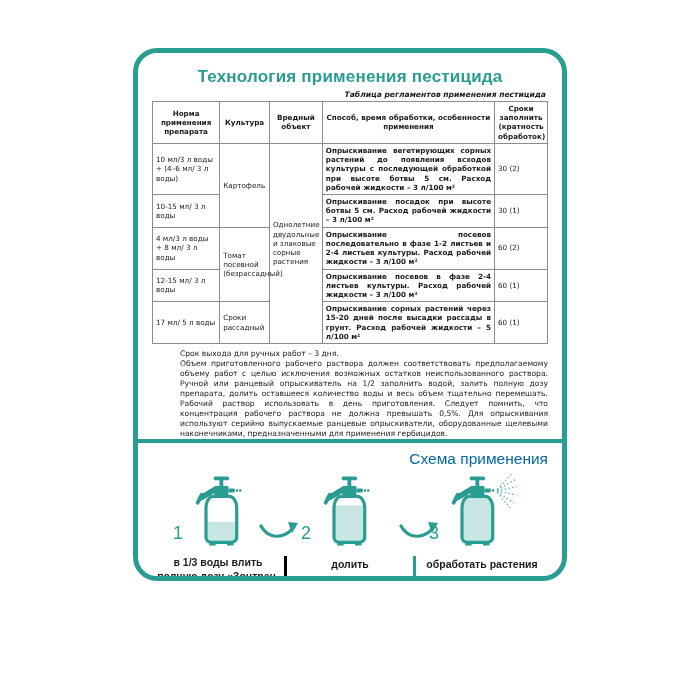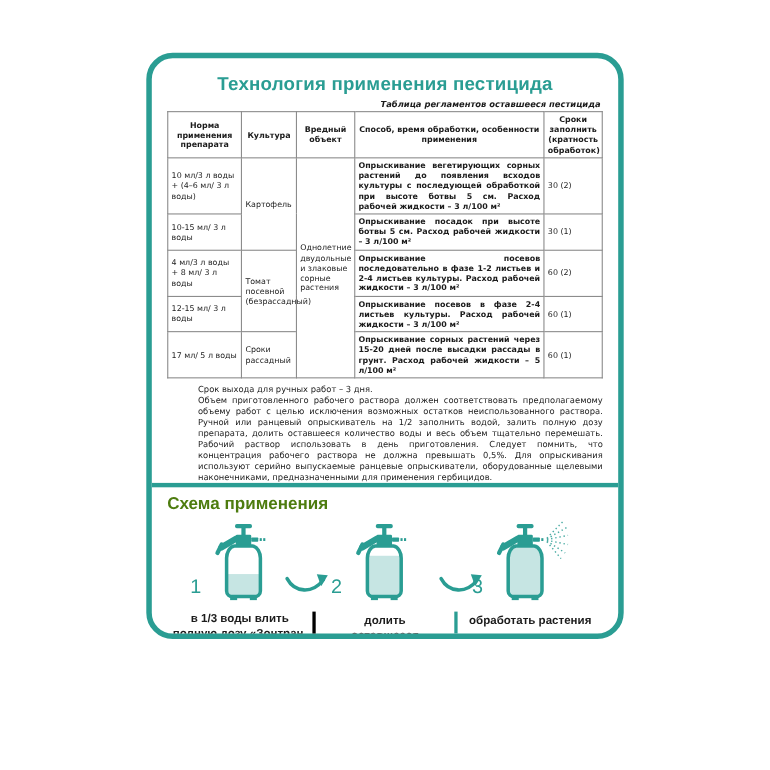--- a/index.html
+++ b/index.html
@@ -37,21 +37,21 @@
   td.m { text-align:justify;font-weight:bold; }
   col.c1 { width:17%; } col.c2 { width:12.6%; } col.c3 { width:13.4%; } col.c4 { width:43.6%; } col.c5 { width:13.4%; }
 
   .notes { margin-top:5px; font-size:7.6px; line-height:1.32; color:#1b1b1b; text-align:justify;margin-left:28px; }
   .notes .line1 { text-align:left; }
 
   .divider { margin:auto -14px 0 -14px; height:4px; background:#2a9d93; flex-shrink:0; }
 
   .scheme { flex-shrink:0; padding-top:7px; }
   .scheme-title {
-    text-align:left; color:#4d7c0f; font-weight:bold; font-size:15.5px;
+    text-align:right; color:#0369a1; font-weight:normal; font-size:15.5px;
     font-family:"Liberation Sans",sans-serif;
   }
 
   .steps-row {
     position:relative; display:grid; grid-template-columns:1fr 1fr 1fr;
     margin-top:6px; padding:0 6px;
   }
   .step { display:flex; flex-direction:column; align-items:center; }
   .bottle-wrap { position:relative; width:64px; height:74px; }
   .step-num {
@@ -79,21 +79,21 @@
 </style>
 </head>
 <body>
 
 <div class="page">
   <div class="card">
 
     <div class="doc-title">Технология применения пестицида</div>
 
 
-    <div class="tbl-caption">Таблица регламентов оставшееся пестицида</div>
+    <div class="tbl-caption">Таблица регламентов применения пестицида</div>
 
     <table class="reg">
       <colgroup>
           <col class="c1">
           <col class="c2">
           <col class="c3">
           <col class="c4">
           <col class="c5">
         </colgroup>
       <thead>

